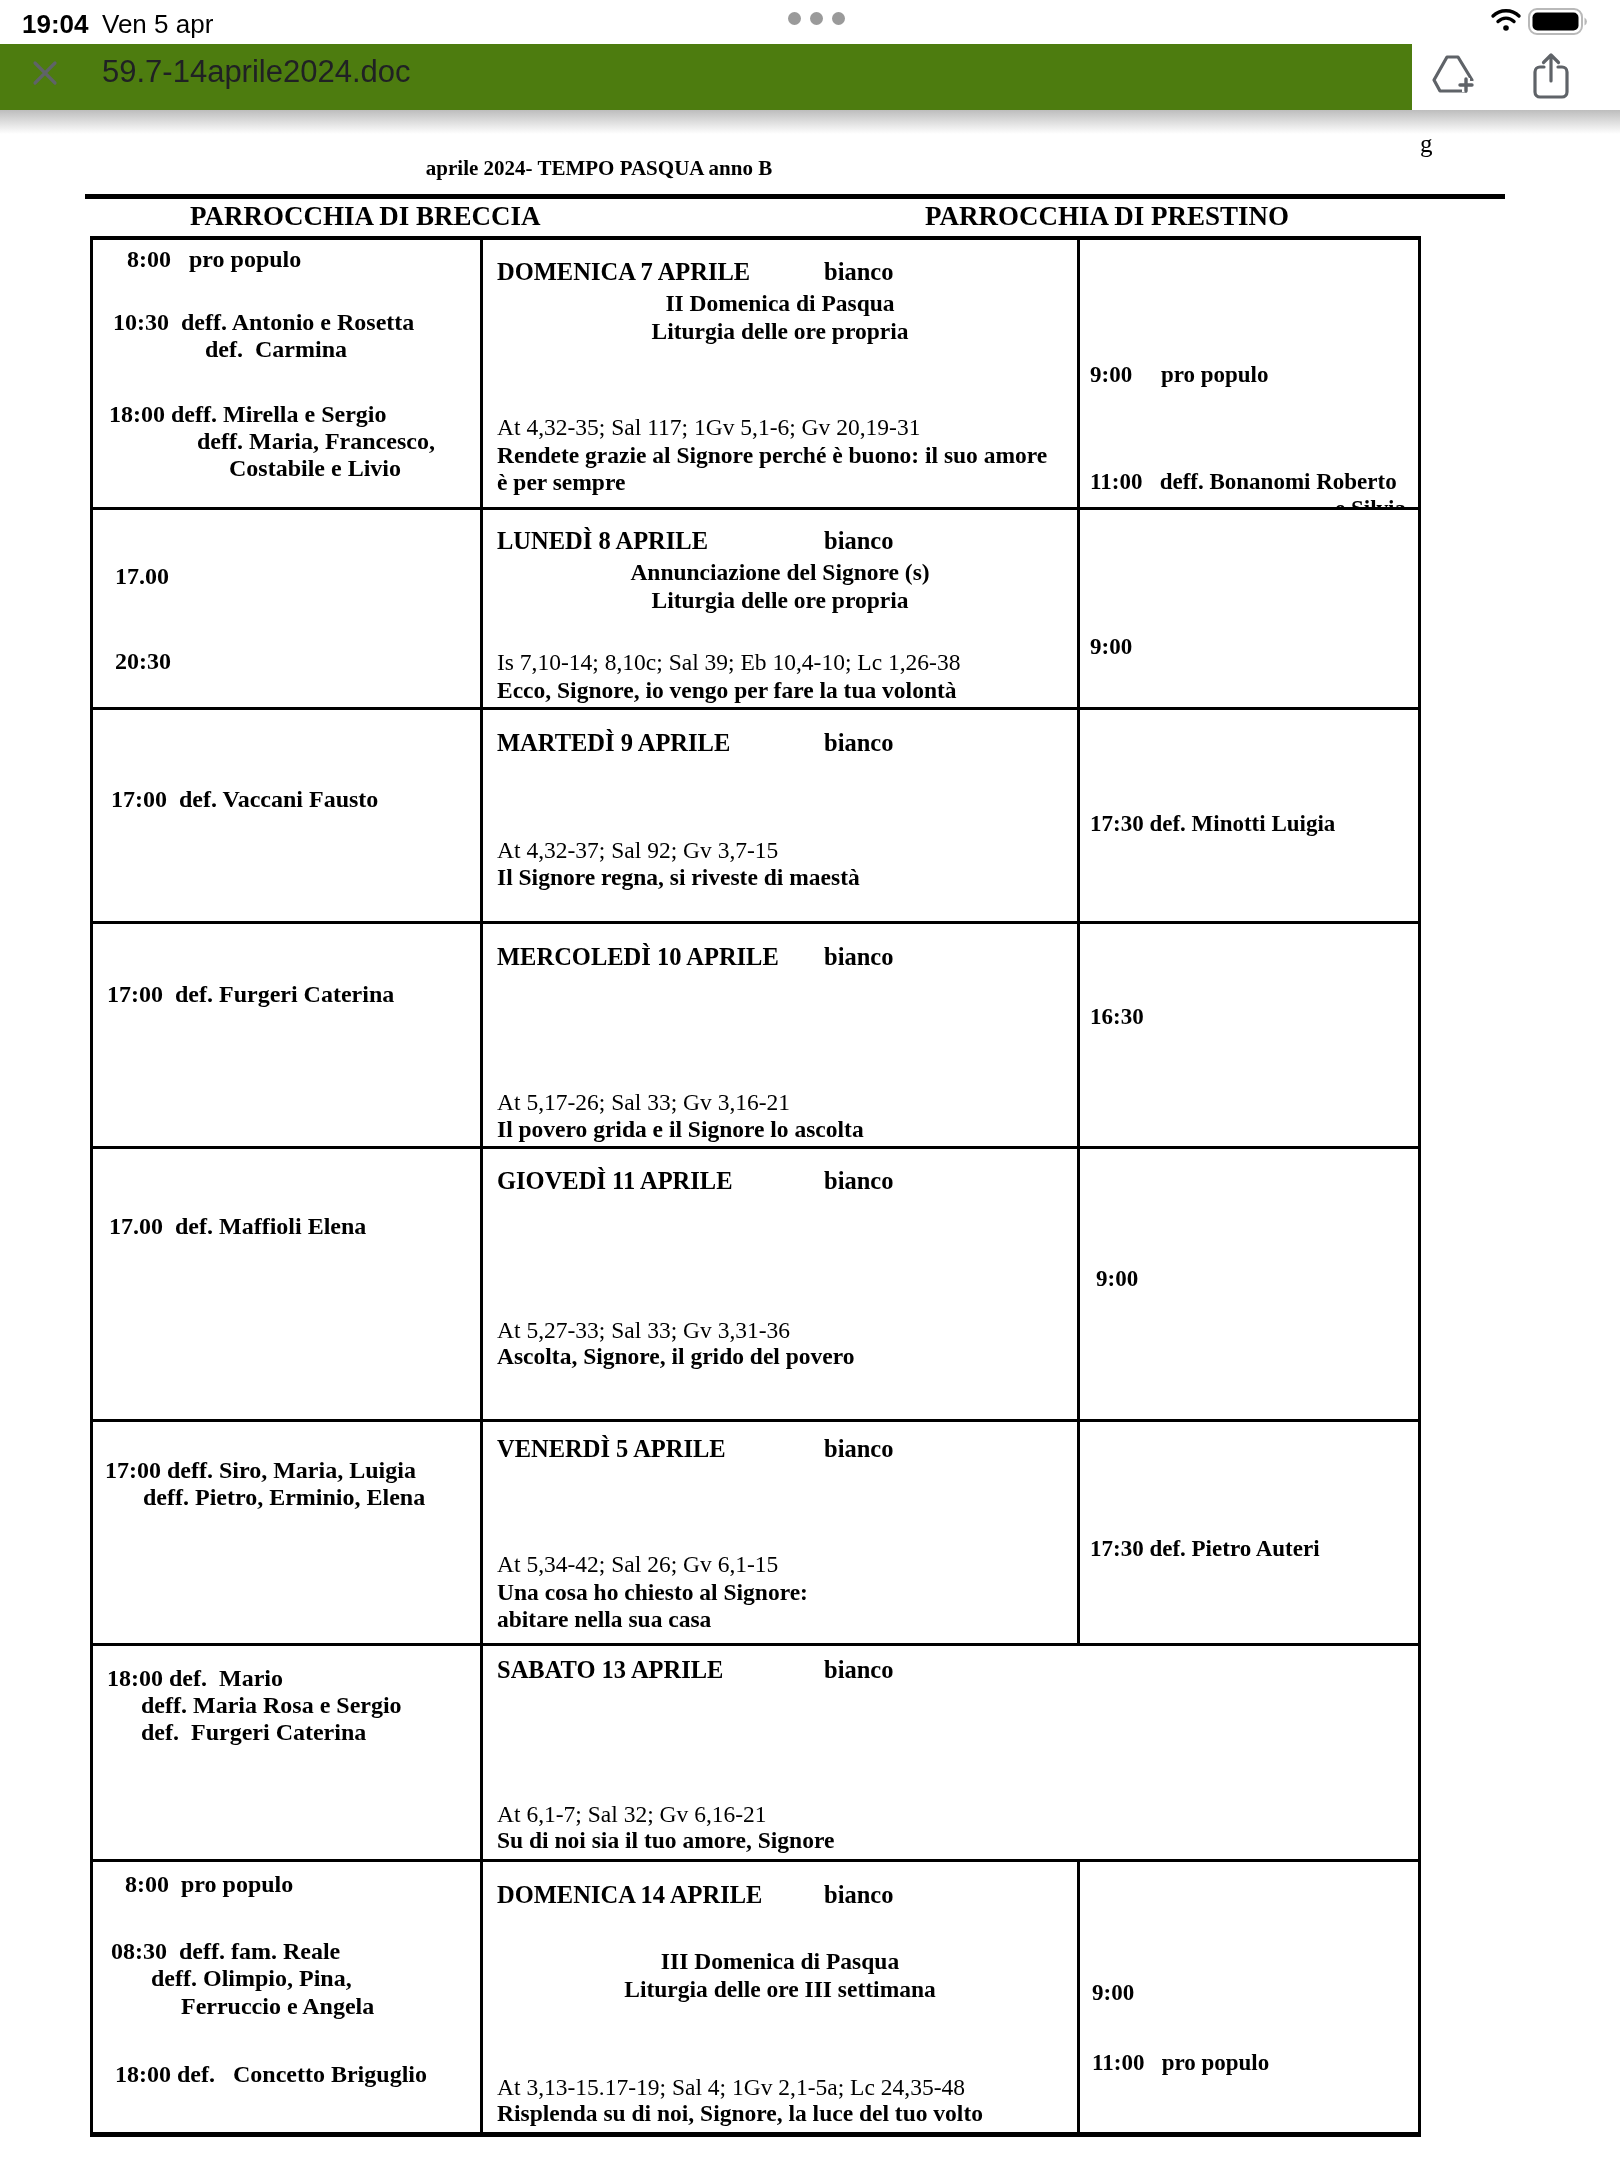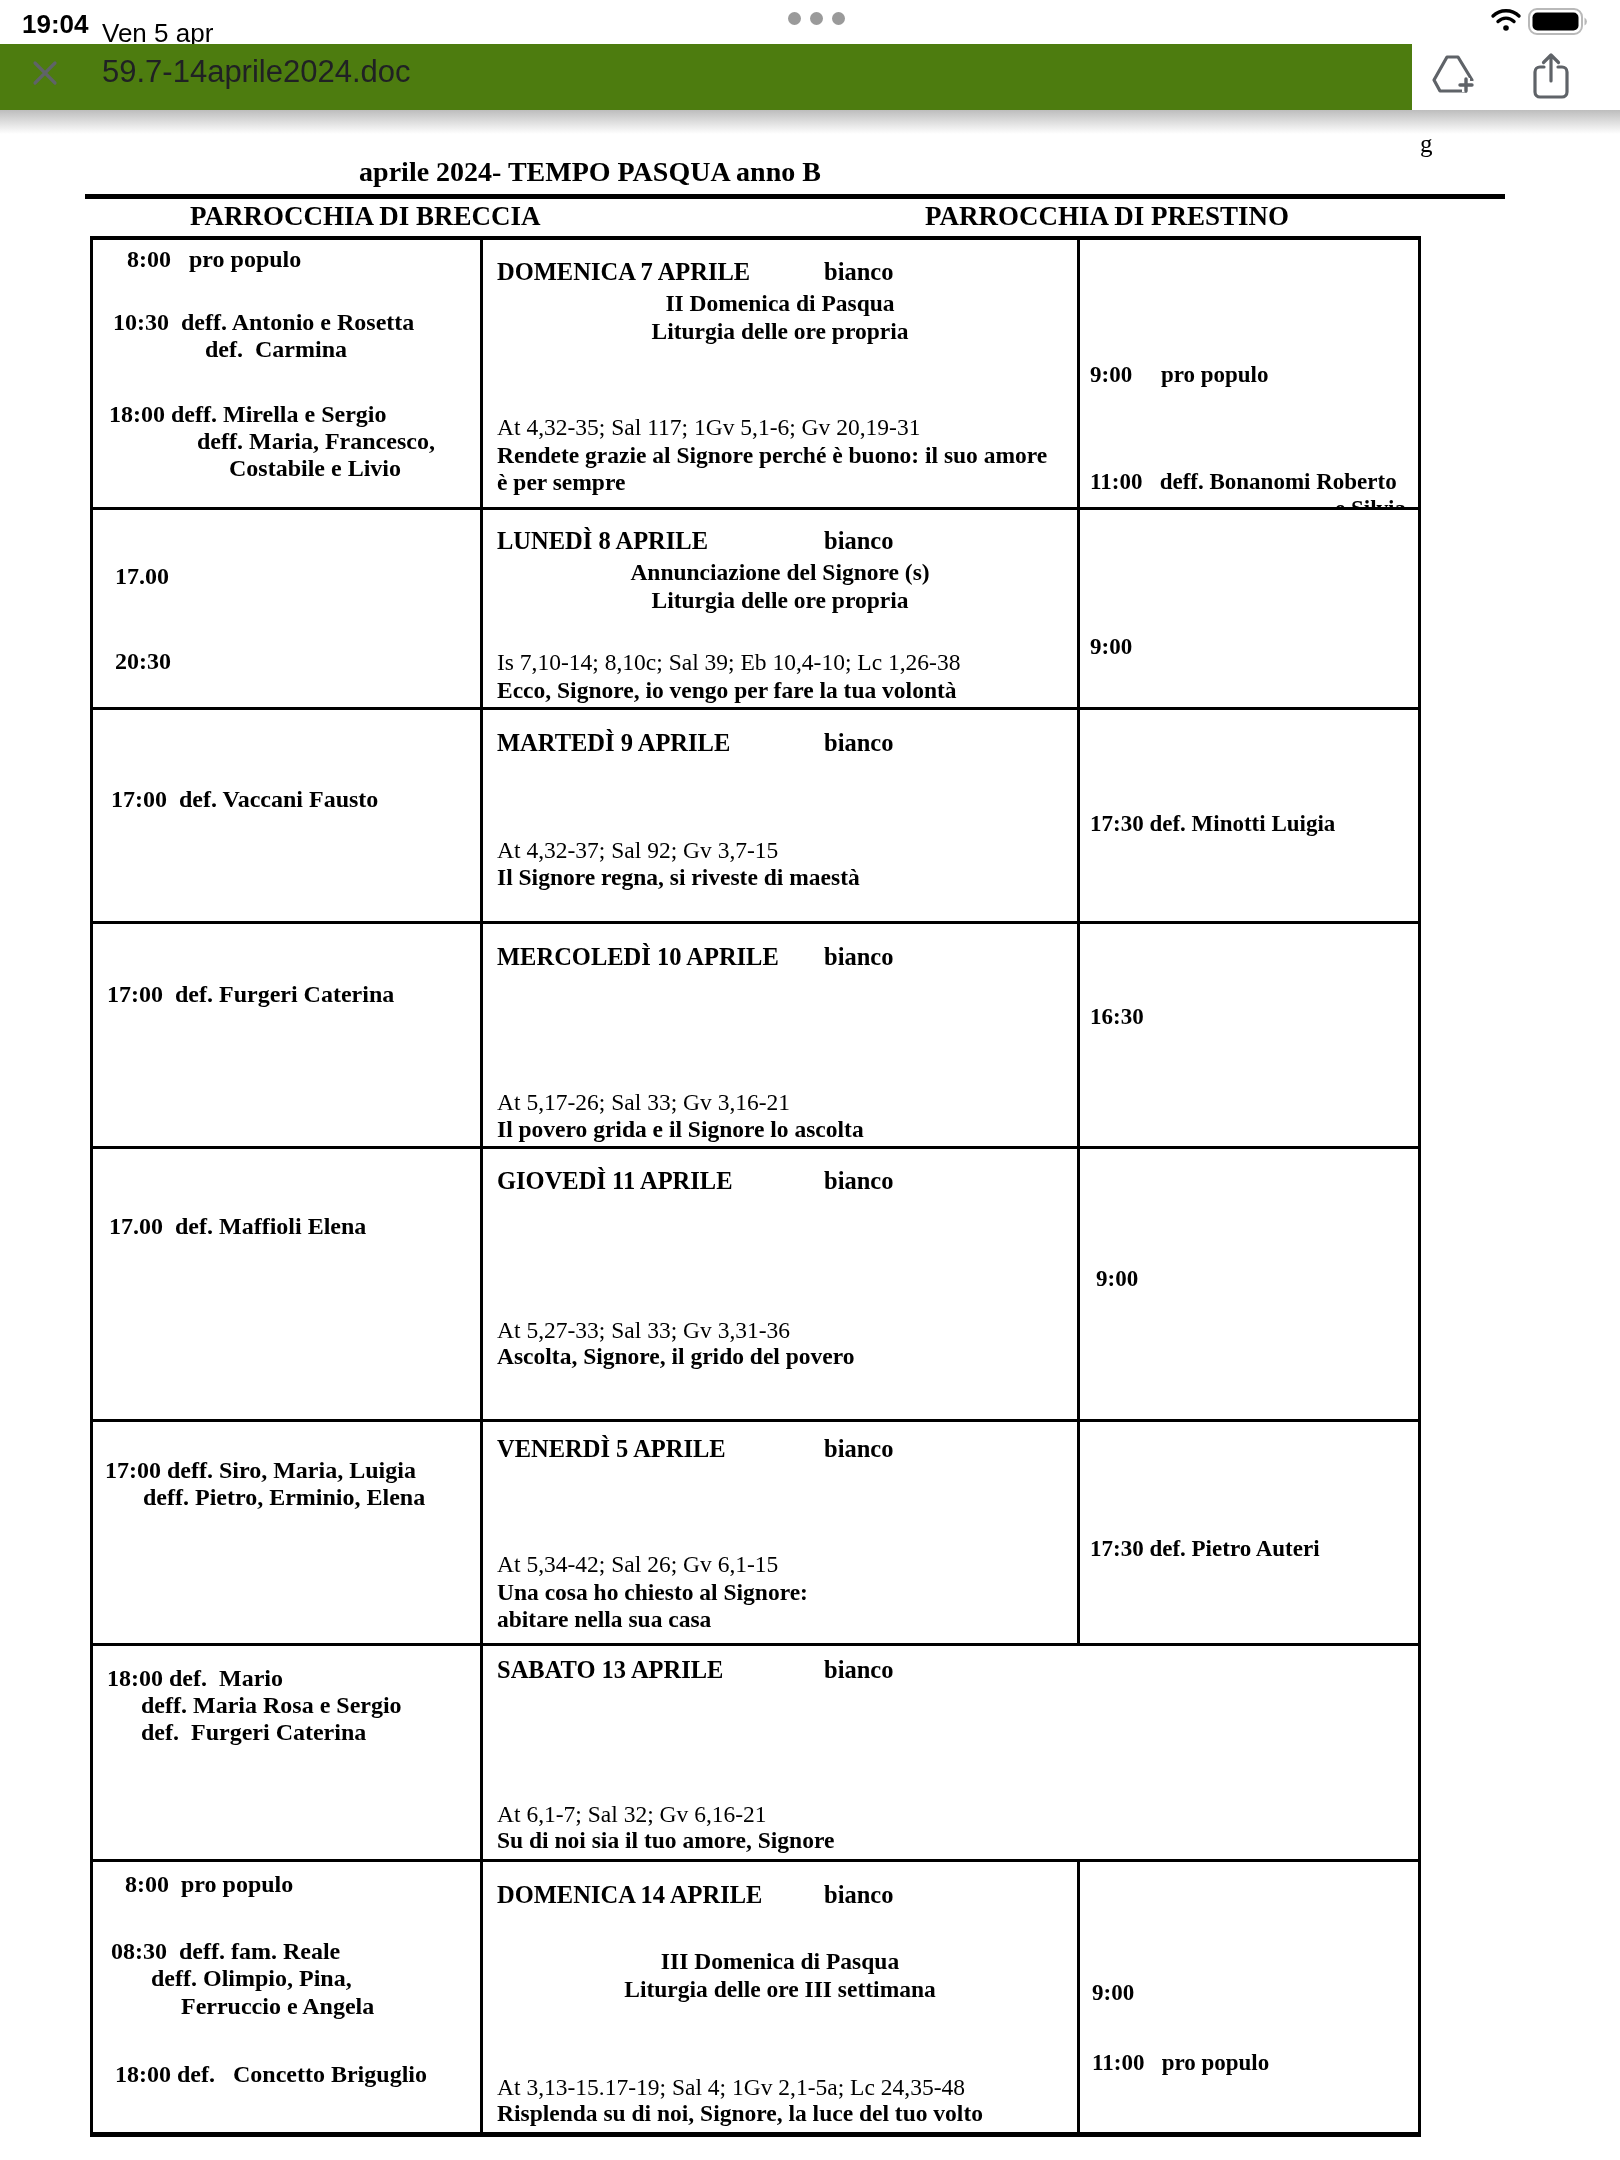--- a/index.html
+++ b/index.html
@@ -3,40 +3,40 @@
 <meta charset="utf-8">
 <style>
   html,body{margin:0;padding:0;background:#fff;}
   #screen{position:relative;width:1620px;height:2160px;background:#fff;overflow:hidden;
           font-family:"Liberation Serif",serif;color:#000;}
   .sans{font-family:"Liberation Sans",sans-serif;}
 
   
   #statusbar{position:absolute;left:0;top:0;width:1620px;height:44px;background:#fff;}
   #clock{position:absolute;left:22px;top:9px;font-size:26px;font-weight:700;color:#000;}
-  #date{position:absolute;left:102px;top:9px;font-size:26px;font-weight:400;color:#000;margin-top:9px;}
+  #date{position:absolute;left:102px;top:9px;font-size:26px;font-weight:400;color:#000;}
   #dots{position:absolute;left:788px;top:12px;display:flex;gap:9px;}
   #dots span{width:13px;height:13px;border-radius:50%;background:#9a9a9a;display:block;}
   #wifi{position:absolute;left:1490px;top:7px;}
   #battery{position:absolute;left:1528px;top:8px;}
 
   
   #toolbar{position:absolute;left:0;top:44px;width:1412px;height:66px;background:#4d7c0f;}
   .iconbtn{position:absolute;border:0;background:transparent;padding:0;cursor:pointer;line-height:0;}
   #closebtn{left:28px;top:12px;}
   #filename{position:absolute;left:102px;top:10px;font-size:31px;color:#202124;font-weight:400;}
   #drivebtn{left:1428px;top:8px;}
   #sharebtn{left:1530px;top:6px;}
   #topshadow{position:absolute;left:0;top:110px;width:1620px;height:24px;
              background:linear-gradient(#bdbdbd,rgba(255,255,255,0));}
 
   
   #stray-g{position:absolute;left:1420px;top:130px;font-size:25px;}
-  #doctitle{position:absolute;left:0;top:156px;width:1180px;text-align:center;
-            font-size:28px;font-weight:700;}
+  #doctitle{position:absolute;left:9px;top:156px;width:1180px;text-align:center;
+            font-size:21px;font-weight:700;}
   #rule1{position:absolute;left:85px;top:194px;width:1420px;height:5px;background:#000;}
   #hdr-breccia{position:absolute;left:190px;top:201px;font-size:27px;font-weight:700;}
   #hdr-prestino{position:absolute;left:925px;top:201px;font-size:27px;font-weight:700;}
 
   
   #tbl{position:absolute;left:90px;top:236px;width:1331px;height:1901px;
        box-sizing:border-box;border:3px solid #000;border-top-width:4px;border-bottom-width:5px;
        background:#fff;display:flex;flex-direction:column;}
   .trow{display:flex;border-bottom:3px solid #000;box-sizing:border-box;flex-shrink:0;}
   .trow:last-child{border-bottom:0;flex:1;}

